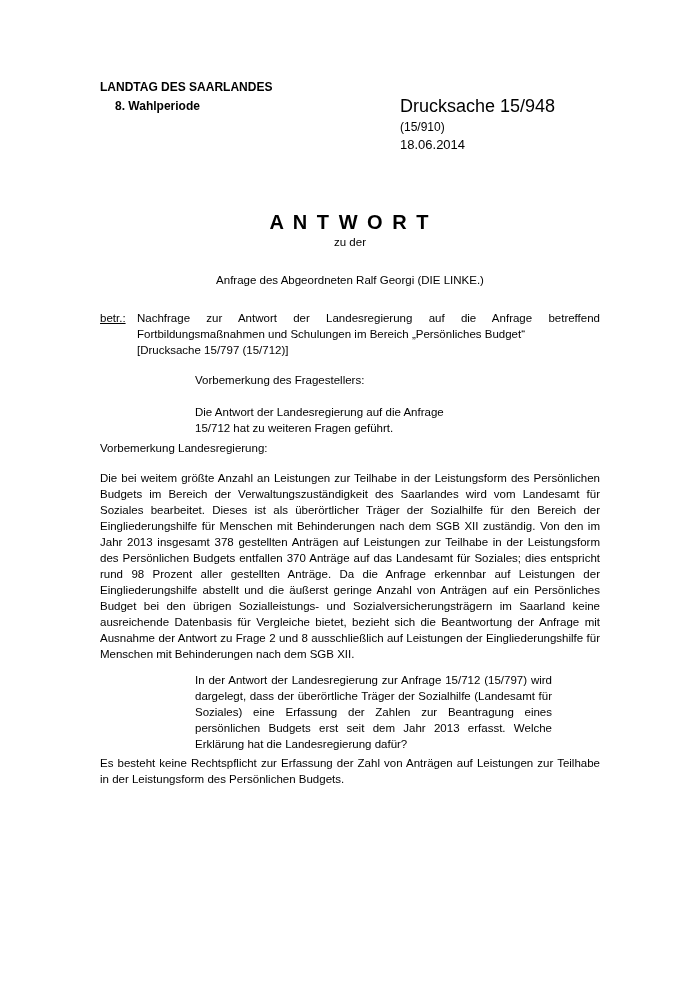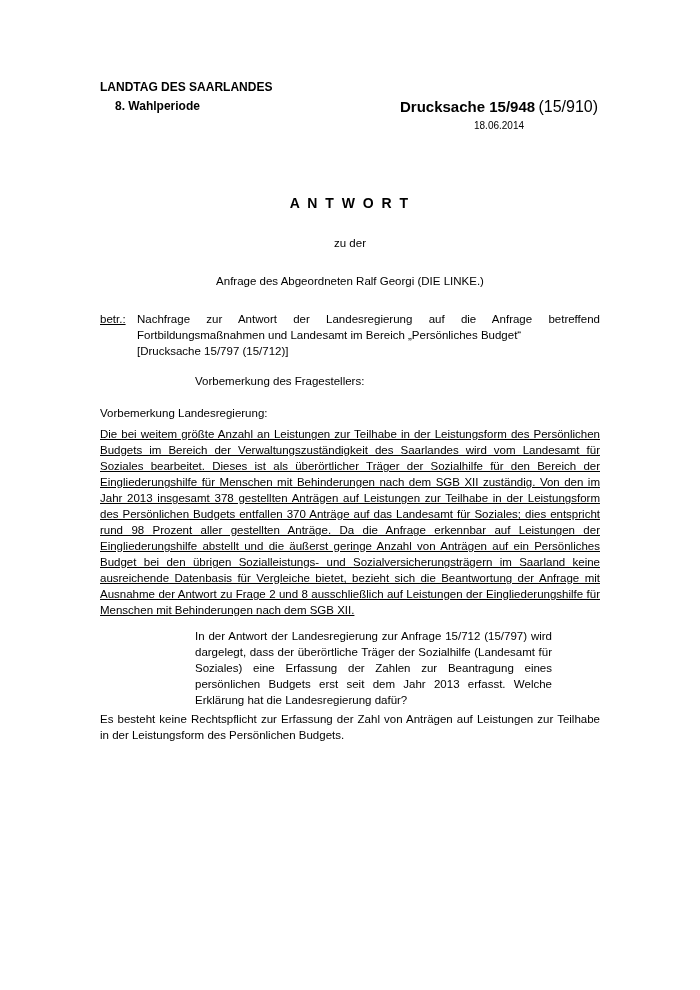--- a/index.html
+++ b/index.html
@@ -18,49 +18,49 @@
     overflow: hidden;
   }
 
   
   .header { display: flex; }
   .h-left { width: 300px; flex: none; }
   .org { font-weight: 700; font-size: 12px; line-height: 19px; }
   .period { font-weight: 700; font-size: 12px; line-height: 19px; padding-left: 15px; }
   .h-right { padding-top: 19px; }
   .doc-line { font-size: 12px; line-height: 19px; }
-  .doc-label { font-weight: 700; font-size: 15px; }
-  .doc-ref { font-size: 16px; }
-  .doc-date { font-size: 10px; line-height: 15px; text-align: center; }
+  .doc-label { font-weight: 400; font-size: 18px; }
+  .doc-ref { font-size: 12px; }
+  .doc-date { font-size: 13px; line-height: 15px; }
 
   
   .title {
     margin-top: 58px;
     text-align: center;
-    font-size: 14px;
+    font-size: 20px;
     line-height: 24px;
     font-weight: 700;
     letter-spacing: 2px;
   }
-  .zu-der { margin-top: 20px; text-align: center; }
+  .zu-der { text-align: center; }
   .request { margin-top: 22px; text-align: center; }
 
   
   .betr { margin-top: 22px; display: flex; }
   .betr-label { width: 37px; flex: none; text-decoration: underline; }
   .betr-body { flex: 1; }
   .betr-text { text-align: justify; }
 
   
   .vf { margin-left: 95px; margin-top: 14px; width: 265px; }
   .vf-heading { margin-bottom: 16px; }
 
   
-  .vl-heading { margin-top: 16px; }
-  .vl-text { margin-top: 5px; text-align: justify; text-decoration: underline; }
+  .vl-heading { margin-top: 4px; }
+  .vl-text { margin-top: 14px; text-align: justify; }
 
   
   .question { margin-left: 95px; margin-right: 48px; margin-top: 10px; text-align: justify; }
 
   
   .zu-frage { margin-top: 14px; text-decoration: underline; }
   .answer { margin-top: 3px; text-align: justify; }
 
   
   .issued { position: absolute; left: 100px; top: 894px; white-space: pre; }
@@ -83,27 +83,28 @@
 
   <div class="title">A N T W O R T</div>
 
   <div class="zu-der">zu der</div>
 
   <div class="request">Anfrage des Abgeordneten Ralf Georgi (DIE LINKE.)</div>
 
   <div class="betr">
     <div class="betr-label">betr.:</div>
     <div class="betr-body">
-      <div class="betr-text">Nachfrage zur Antwort der Landesregierung auf die Anfrage betreffend Fortbildungsmaßnahmen und Landesamt im Bereich „Persönliches Budget“</div>
+      <div class="betr-text">Nachfrage zur Antwort der Landesregierung auf die Anfrage betreffend Fortbildungsmaßnahmen und Schulungen im Bereich „Persönliches Budget“</div>
       <div class="betr-ref">[Drucksache 15/797 (15/712)]</div>
     </div>
   </div>
 
   <div class="vf">
     <div class="vf-heading">Vorbemerkung des Fragestellers:</div>
+    <div class="vf-text">Die Antwort der Landesregierung auf die Anfrage 15/712 hat zu weiteren Fragen geführt.</div>
   </div>
 
   <div class="vl-heading">Vorbemerkung Landesregierung:</div>
   <div class="vl-text">Die bei weitem größte Anzahl an Leistungen zur Teilhabe in der Leistungsform des Persönlichen Budgets im Bereich der Verwaltungszuständigkeit des Saarlandes wird vom Landesamt für Soziales bearbeitet. Dieses ist als überörtlicher Träger der Sozialhilfe für den Bereich der Eingliederungshilfe für Menschen mit Behinderungen nach dem SGB XII zuständig. Von den im Jahr 2013 insgesamt 378 gestellten Anträgen auf Leistungen zur Teilhabe in der Leistungsform des Persönlichen Budgets entfallen 370 Anträge auf das Landesamt für Soziales; dies entspricht rund 98 Prozent aller gestellten Anträge. Da die Anfrage erkennbar auf Leistungen der Eingliederungshilfe abstellt und die äußerst geringe Anzahl von Anträgen auf ein Persönliches Budget bei den übrigen Sozialleistungs- und Sozialversicherungsträgern im Saarland keine ausreichende Datenbasis für Vergleiche bietet, bezieht sich die Beantwortung der Anfrage mit Ausnahme der Antwort zu Frage 2 und 8 ausschließlich auf Leistungen der Eingliederungshilfe für Menschen mit Behinderungen nach dem SGB XII.</div>
 
   <div class="question">In der Antwort der Landesregierung zur Anfrage 15/712 (15/797) wird dargelegt, dass der überörtliche Träger der Sozialhilfe (Landesamt für Soziales) eine Erfassung der Zahlen zur Beantragung eines persönlichen Budgets erst seit dem Jahr 2013 erfasst. Welche Erklärung hat die Landesregierung dafür?</div>
 
 
   <div class="answer">Es besteht keine Rechtspflicht zur Erfassung der Zahl von Anträgen auf Leistungen zur Teilhabe in der Leistungsform des Persönlichen Budgets.</div>
 

